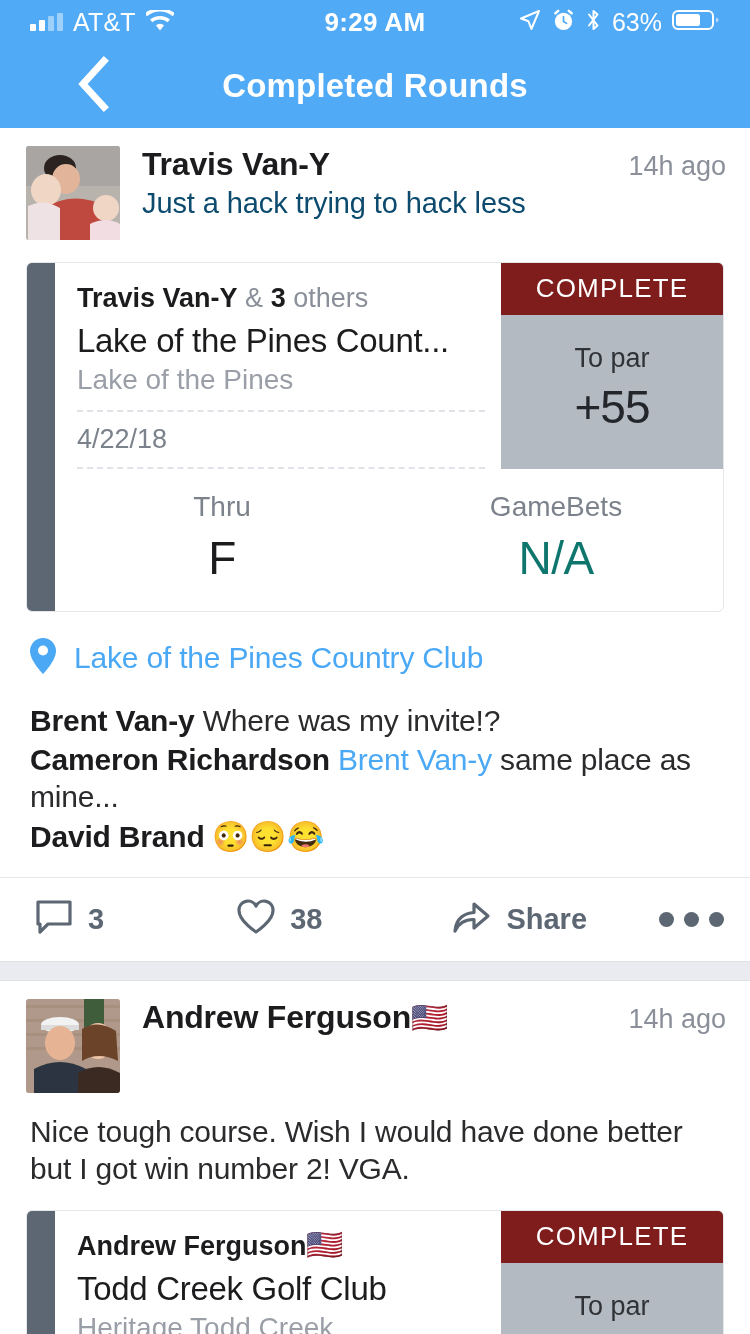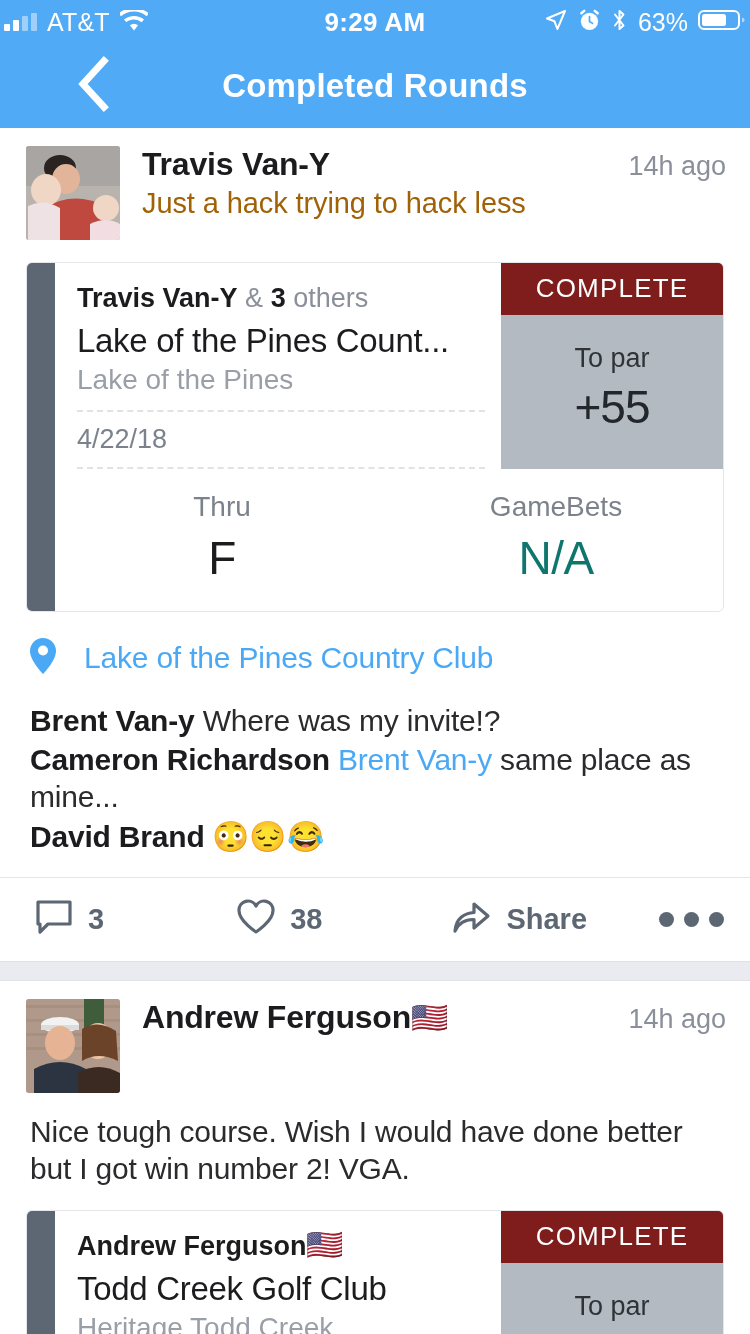--- a/index.html
+++ b/index.html
@@ -7,21 +7,21 @@
     width: 750px; height: 1334px;
     background: #ffffff;
     font-family: "Liberation Sans", sans-serif;
     overflow: hidden;
   }
   .phone { position: relative; width: 750px; height: 1334px; background: #fff; }
 
   
   .statusbar {
     height: 44px; background: #50aaf5; color: #fff;
-    display: flex; align-items: center; padding: 0 4px;
+    display: flex; align-items: center; padding: 0 30px;
     position: relative;
   }
   .sb-left { display: flex; align-items: center; gap: 10px; }
   .sb-right { display: flex; align-items: center; gap: 10px; margin-left: auto; }
   .sb-time {
     position: absolute; left: 0; right: 0; text-align: center;
     font-size: 26px; font-weight: 600; letter-spacing: .3px;
   }
   .carrier { font-size: 25px; font-weight: 400; letter-spacing: .2px; }
   .bat-pct { font-size: 25px; font-weight: 400; }
@@ -50,21 +50,21 @@
   .avatar {
     width: 94px; height: 94px; flex: 0 0 94px; border-radius: 3px;
     overflow: hidden; background: #cfcfcf; position: relative;
   }
   .avatar svg { display: block; width: 100%; height: 100%; }
   .head-text { flex: 1; padding-left: 22px; min-width: 0; }
   .head-row { display: flex; align-items: baseline; }
   .uname { font-size: 32px; font-weight: 700; color: #1c1c1e; letter-spacing: -.2px; white-space: nowrap; }
   .flag { font-size: 30px; line-height: 1; }
   .tstamp { margin-left: auto; font-size: 27px; color: #8a8f99; white-space: nowrap; padding-left: 14px; }
-  .tagline { font-size: 29px; color: #a16207; margin-top: 4px; letter-spacing: -.1px; }
+  .tagline { font-size: 29px; color: #0c4a6e; margin-top: 4px; letter-spacing: -.1px; }
 
   .post-text {
     font-size: 30px; color: #2b2b2e; line-height: 1.25;
     padding: 20px 26px 0 30px; letter-spacing: -.2px;
   }
 
   
   .card-wrap { padding: 22px 26px 0 26px; }
   .card {
     display: flex; border: 1px solid #e4e6ea; border-radius: 6px;
@@ -94,21 +94,21 @@
   .score-label { font-size: 27px; color: #2f3338; margin-top: 28px; font-weight: 500; }
   .score-val { font-size: 46px; color: #23262b; margin-top: 6px; letter-spacing: -1px; }
   .card-stats { display: flex; padding: 22px 0 26px 0; }
   .stat { flex: 1; text-align: center; }
   .stat-label { font-size: 28px; color: #7c828c; }
   .stat-val { font-size: 46px; color: #1c1c1e; margin-top: 8px; letter-spacing: -.5px; }
   .stat-val.muted { color: #0f766e; }
 
   
   .loc { display: flex; align-items: center; padding: 26px 26px 0 30px; }
-  .loc-label { font-size: 30px; color: #4aa8f5; margin-left: 28px; letter-spacing: -.2px; }
+  .loc-label { font-size: 30px; color: #4aa8f5; margin-left: 18px; letter-spacing: -.2px; }
 
   
   .comments { padding: 24px 26px 0 30px; }
   .cmt { font-size: 30px; color: #2b2b2e; line-height: 1.24; letter-spacing: -.2px; margin-bottom: 2px; }
   .cmt b { font-weight: 700; color: #1c1c1e; }
   .cmt .mention { color: #4aa8f5; }
   .emo { font-size: 30px; }
 
   
   .actions {

